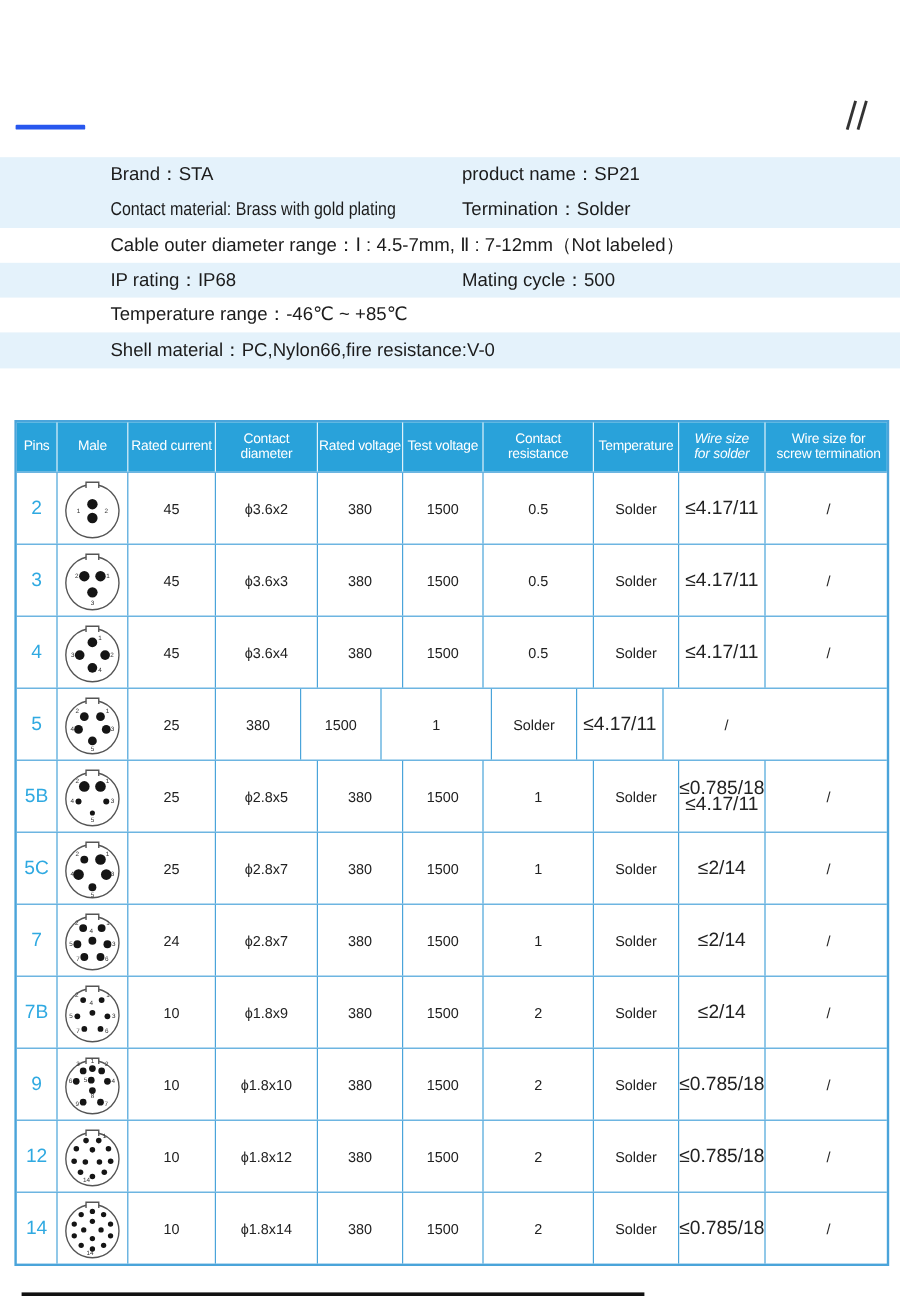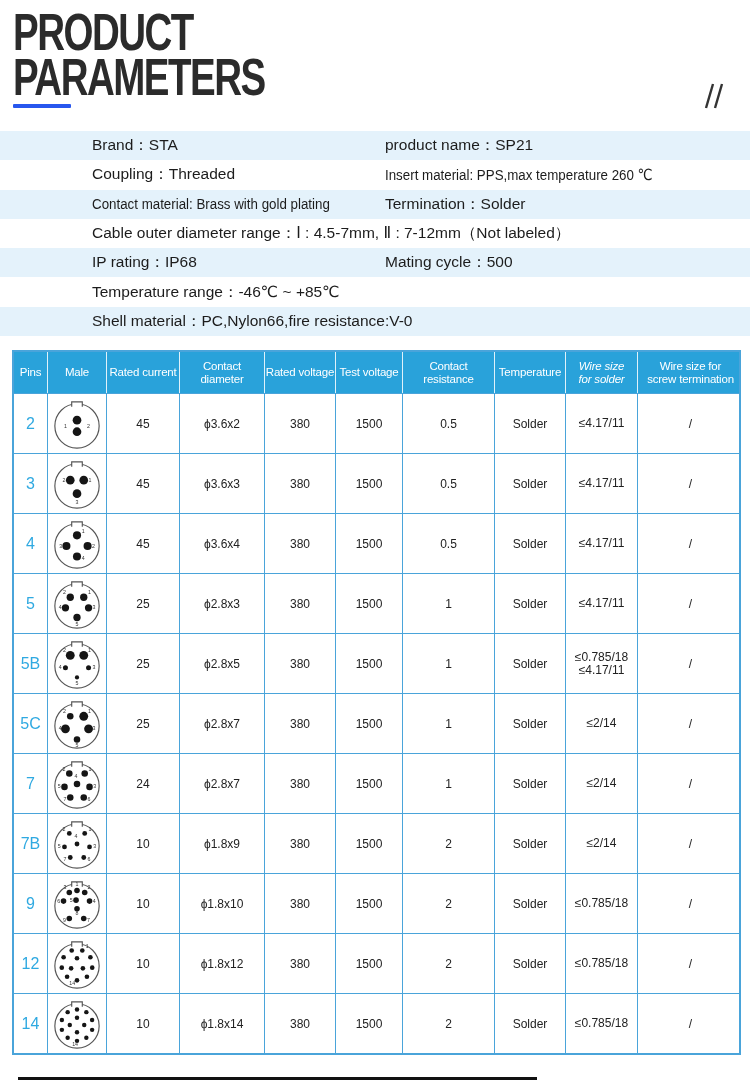--- a/index.html
+++ b/index.html
@@ -55,49 +55,41 @@
     border-left:1px solid rgba(255,255,255,.85);
   }
   .t-hcell:first-child{border-left:none;}
   .t-body{height:60px;border-top:1px solid var(--grid-blue);}
   .t-body:first-of-type{border-top:none;}
   .t-body .t-cell{
     font-size:12px;color:#222;border-left:1px solid var(--grid-blue);
   }
   .t-body .t-cell:first-child{border-left:none;}
   .t-body .t-cell.pins{color:var(--pins-blue);font-size:16px;}
-  .t-body .t-cell.wire{font-size:12px;line-height:13px;}
+  .t-body .t-cell.wire{font-size:16px;line-height:13px;}
   .pin-svg{display:block;}
   
   .bottom-divider{position:absolute;left:18px;bottom:0;width:519px;height:3px;background:#111;}
 </style>
 </head>
 <body>
 
 <div class="page">
 
-  <div class="title-block">
-    <div class="title-line">PRODUCT</div>
-    <div class="title-line">PARAMETERS</div>
-  </div>
   <div class="title-underline"></div>
 
   <svg class="slashes" viewBox="0 0 28 28">
     <line x1="10" y1="26" x2="17" y2="2" stroke="#333" stroke-width="2.4"></line>
     <line x1="19" y1="26" x2="26" y2="2" stroke="#333" stroke-width="2.4"></line>
   </svg>
 
   <div class="info-section">
       <div class="info-row shaded">
         <div class="info-cell first">Brand：STA</div>
         <div class="info-cell">product name：SP21</div>
-      </div>
-      <div class="info-row">
-        <div class="info-cell first">Coupling：Threaded</div>
-        <div class="info-cell condensed">Insert material: PPS,max temperature 260 ℃</div>
       </div>
       <div class="info-row shaded">
         <div class="info-cell first condensed">Contact material: Brass with gold plating</div>
         <div class="info-cell">Termination：Solder</div>
       </div>
       <div class="info-row">
         <div class="info-cell">Cable outer diameter range：Ⅰ : 4.5-7mm, Ⅱ : 7-12mm（Not labeled）</div>
       </div>
       <div class="info-row shaded">
         <div class="info-cell first">IP rating：IP68</div>
@@ -199,21 +191,20 @@
             <circle cx="15" cy="31" r="3.8" fill="#151515"></circle>
             <circle cx="39" cy="31" r="3.8" fill="#151515"></circle>
             <circle cx="27" cy="41" r="3.8" fill="#151515"></circle>
             <text x="14" y="17" font-size="5.5" fill="#333" text-anchor="middle">2</text>
             <text x="40" y="17" font-size="5.5" fill="#333" text-anchor="middle">1</text>
             <text x="9.5" y="32.5" font-size="5.5" fill="#333" text-anchor="middle">4</text>
             <text x="44.5" y="32.5" font-size="5.5" fill="#333" text-anchor="middle">3</text>
             <text x="27" y="50" font-size="5.5" fill="#333" text-anchor="middle">5</text>
           </svg></div>
         <div class="t-cell" style="width: 73px;">25</div>
-        <div class="t-cell" style="width: 85px;">ϕ2.8x3</div>
         <div class="t-cell" style="width: 71px;">380</div>
         <div class="t-cell" style="width: 67px;">1500</div>
         <div class="t-cell" style="width: 92px;">1</div>
         <div class="t-cell" style="width: 71px;">Solder</div>
         <div class="t-cell wire" style="width: 72px;">≤4.17/11</div>
         <div class="t-cell" style="width: 106px;">/</div>
       </div>
       <div class="t-row t-body">
         <div class="t-cell pins" style="width: 33px;">5B</div>
         <div class="t-cell" style="width: 59px;"><svg viewBox="0 0 54 54" width="52" height="52" class="pin-svg">

